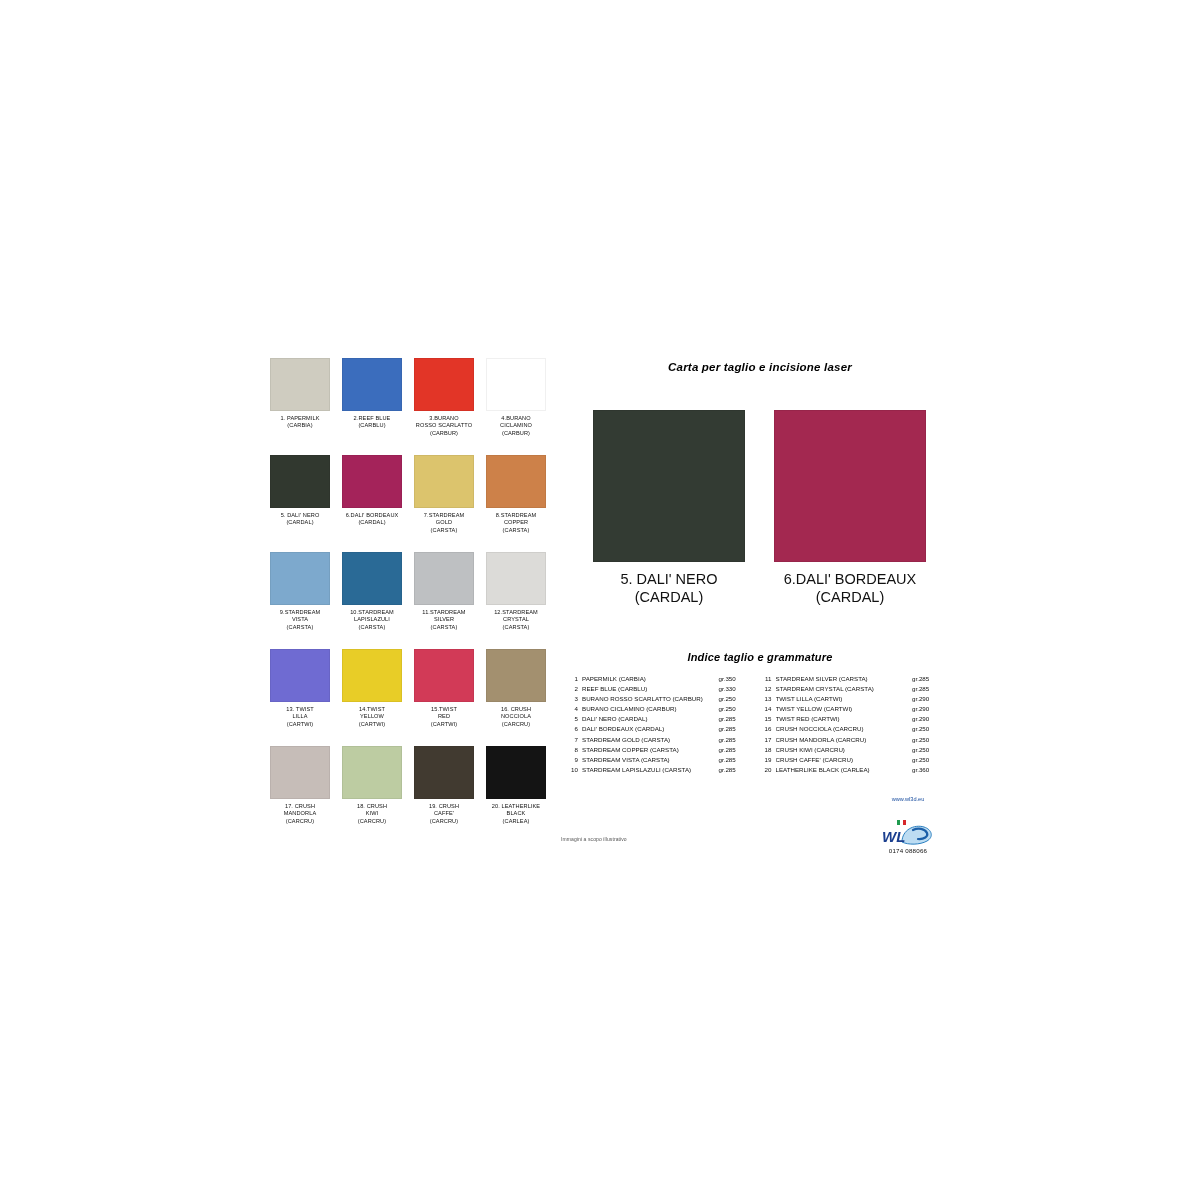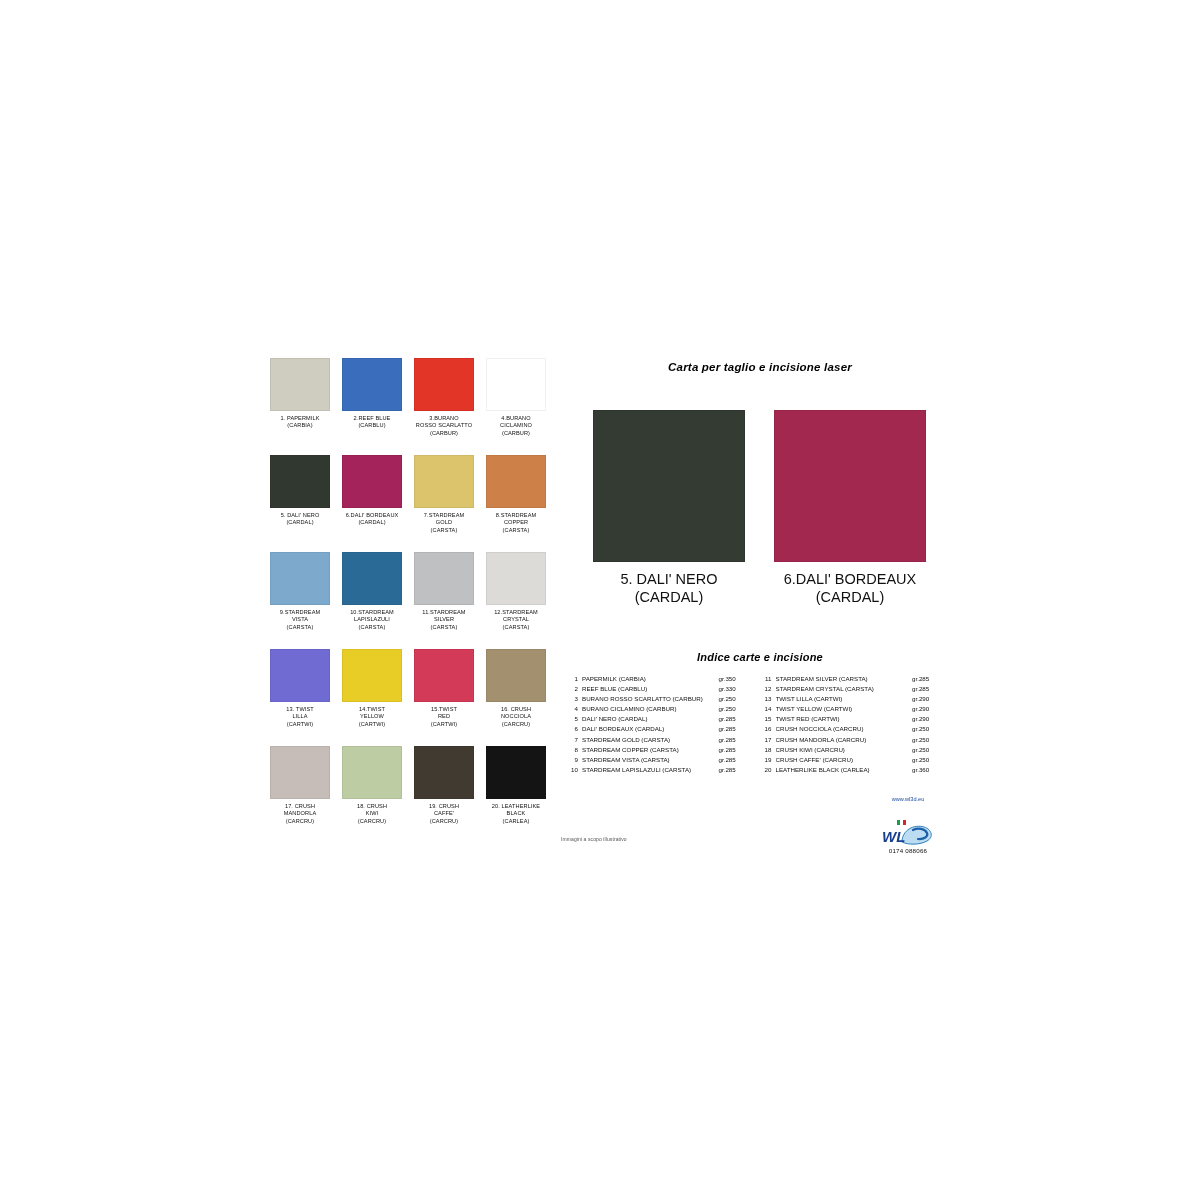--- a/index.html
+++ b/index.html
@@ -254,21 +254,21 @@
     </div>
     <div class="big-swatch" id="big-2">
       <span class="chip" style="background: rgb(163, 40, 80);"></span>
       <div class="cap">
           <div>6.DALI' BORDEAUX</div>
           <div>(CARDAL)</div>
         </div>
     </div>
   </div>
 
-  <div class="title-index">Indice carte e incisione</div>
+  <div class="title-index">Indice taglio e grammature</div>
 
   <div class="index-wrap">
     <div class="index-col col-a">
         <div class="index-row">
           <span class="ix-num">1</span>
           <span class="ix-name">PAPERMILK (CARBIA)</span>
           <span class="ix-gr">gr.350</span>
         </div>
         <div class="index-row">
           <span class="ix-num">2</span>

